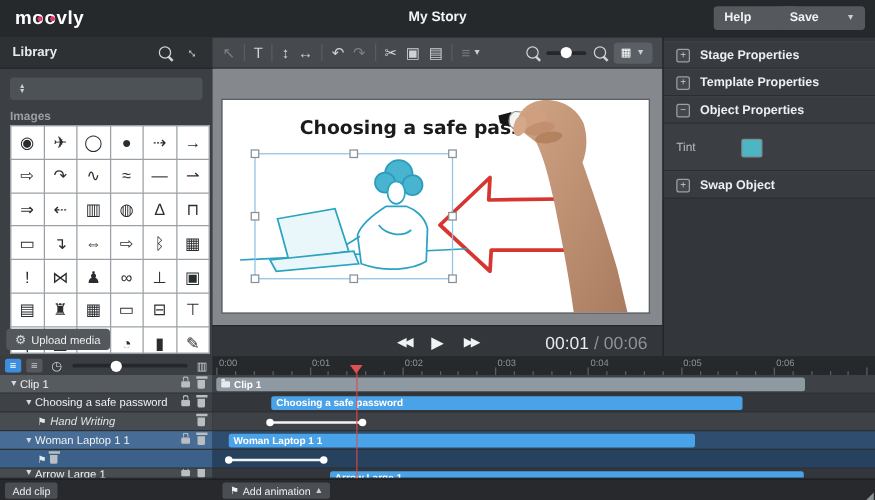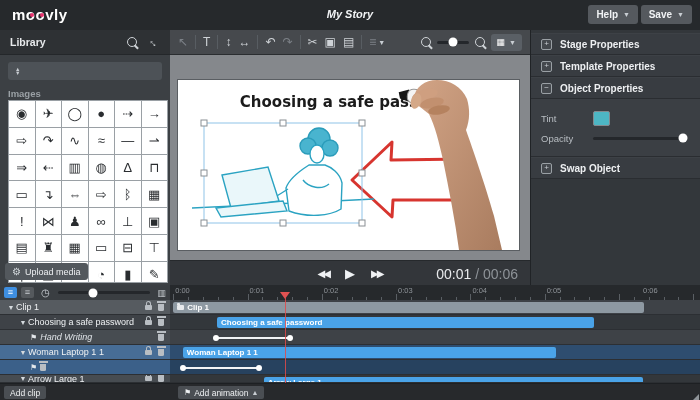--- a/index.html
+++ b/index.html
@@ -4,23 +4,23 @@
 <style>
   html,body{margin:0;padding:0;background:#1d1f22;}
   #app{position:relative;width:700px;height:400px;font-family:"Liberation Sans",sans-serif;
        color:#e8eaec;overflow:hidden;background:#33373b;font-size:10px;-webkit-font-smoothing:antialiased;}
   .abs{position:absolute;}
   
   #topbar{left:0;top:0;width:700px;height:30px;background:#26292c;border-bottom:1px solid #1b1d20;}
   #logo{left:12px;top:6px;font-size:15px;font-weight:bold;letter-spacing:.5px;color:#fff;}
   #logo .o{color:#fff;position:relative;}
   #logo .o::after{content:"";position:absolute;left:4.2px;top:7.2px;width:4px;height:4px;border-radius:50%;background:#e8336e;}
-  #doc-title{left:0;top:8px;width:700px;text-align:center;font-weight:bold;font-size:11px;color:#f2f4f6;font-style:italic;}
+  #doc-title{left:0;top:8px;width:700px;text-align:center;font-weight:bold;font-size:11px;color:#f2f4f6;}
   .tb-btn{top:5px;height:19px;background:#55595e;border-radius:3px;color:#f0f2f4;font-size:10px;font-weight:bold;
-          display:flex;align-items:center;gap:5px;padding:0 8px;cursor:pointer;}
+          display:flex;align-items:center;gap:22px;padding:0 8px;cursor:pointer;}
   .caret{font-size:7px;color:#c9ced3;}
   
   #library{left:0;top:30px;width:170px;height:255px;background:#3c4044;border-right:1px solid #202326;}
   #lib-head{left:0;top:0;width:170px;height:25px;background:#2e3134;border-bottom:1px solid #24272a;
             display:flex;align-items:center;padding:0 10px;box-sizing:border-box;}
   #lib-title{font-weight:bold;font-size:10.5px;flex:1;}
   .mag{position:relative;width:8px;height:8px;border:1.6px solid #cfd3d7;border-radius:50%;display:inline-block;}
   .mag::after{content:"";position:absolute;width:5px;height:1.6px;background:#cfd3d7;transform:rotate(45deg);left:6px;top:8px;}
   #lib-expand{margin-left:12px;transform:rotate(45deg);color:#cfd3d7;font-size:11px;cursor:pointer;}
   #lib-select{left:8px;top:32px;width:154px;height:18px;background:#4d5257;border-radius:3px;display:flex;align-items:center;
@@ -391,26 +391,20 @@
     </div>
     <div class="prop-head">
       <span class="pm">−</span>
       <span class="prop-label">Object Properties</span>
     </div>
     <div id="obj-body">
       <div class="prop-row">
         <span class="lbl">Tint</span>
         <span id="tint-swatch" style="background: rgb(77, 182, 196);"></span>
       </div>
-      <div class="prop-row">
-        <span class="lbl">Opacity</span>
-        <span class="slider" style="width:93px;">
-          <span class="knob" id="opacity-knob" style="left: 97%;"></span>
-        </span>
-      </div>
     </div>
     <div class="prop-head">
       <span class="pm">+</span>
       <span class="prop-label">Swap Object</span>
     </div>
   </div>
 
   <div class="abs" id="timeline">
     <div class="abs" id="tl-left">
       <div class="abs" id="tl-lefthead">
@@ -459,21 +453,21 @@
         </div>
     </div>
     <div class="abs" id="tl-tracks">
       <div class="abs" id="ruler">
           <span class="r-label" style="left: 5.2px;">0:00</span>
           <span class="r-label" style="left: 79.5px;">0:01</span>
           <span class="r-label" style="left: 153.8px;">0:02</span>
           <span class="r-label" style="left: 228.1px;">0:03</span>
           <span class="r-label" style="left: 302.4px;">0:04</span>
           <span class="r-label" style="left: 376.7px;">0:05</span>
-          <span class="r-label" style="left: 473px;">0:06</span>
+          <span class="r-label" style="left: 451px;">0:06</span>
           <span class="r-tick" style="left: 3.2px; height: 6px;"></span>
           <span class="r-tick" style="left: 18.06px; height: 3px;"></span>
           <span class="r-tick" style="left: 32.92px; height: 3px;"></span>
           <span class="r-tick" style="left: 47.78px; height: 3px;"></span>
           <span class="r-tick" style="left: 62.64px; height: 3px;"></span>
           <span class="r-tick" style="left: 77.5px; height: 6px;"></span>
           <span class="r-tick" style="left: 92.36px; height: 3px;"></span>
           <span class="r-tick" style="left: 107.22px; height: 3px;"></span>
           <span class="r-tick" style="left: 122.08px; height: 3px;"></span>
           <span class="r-tick" style="left: 136.94px; height: 3px;"></span>

